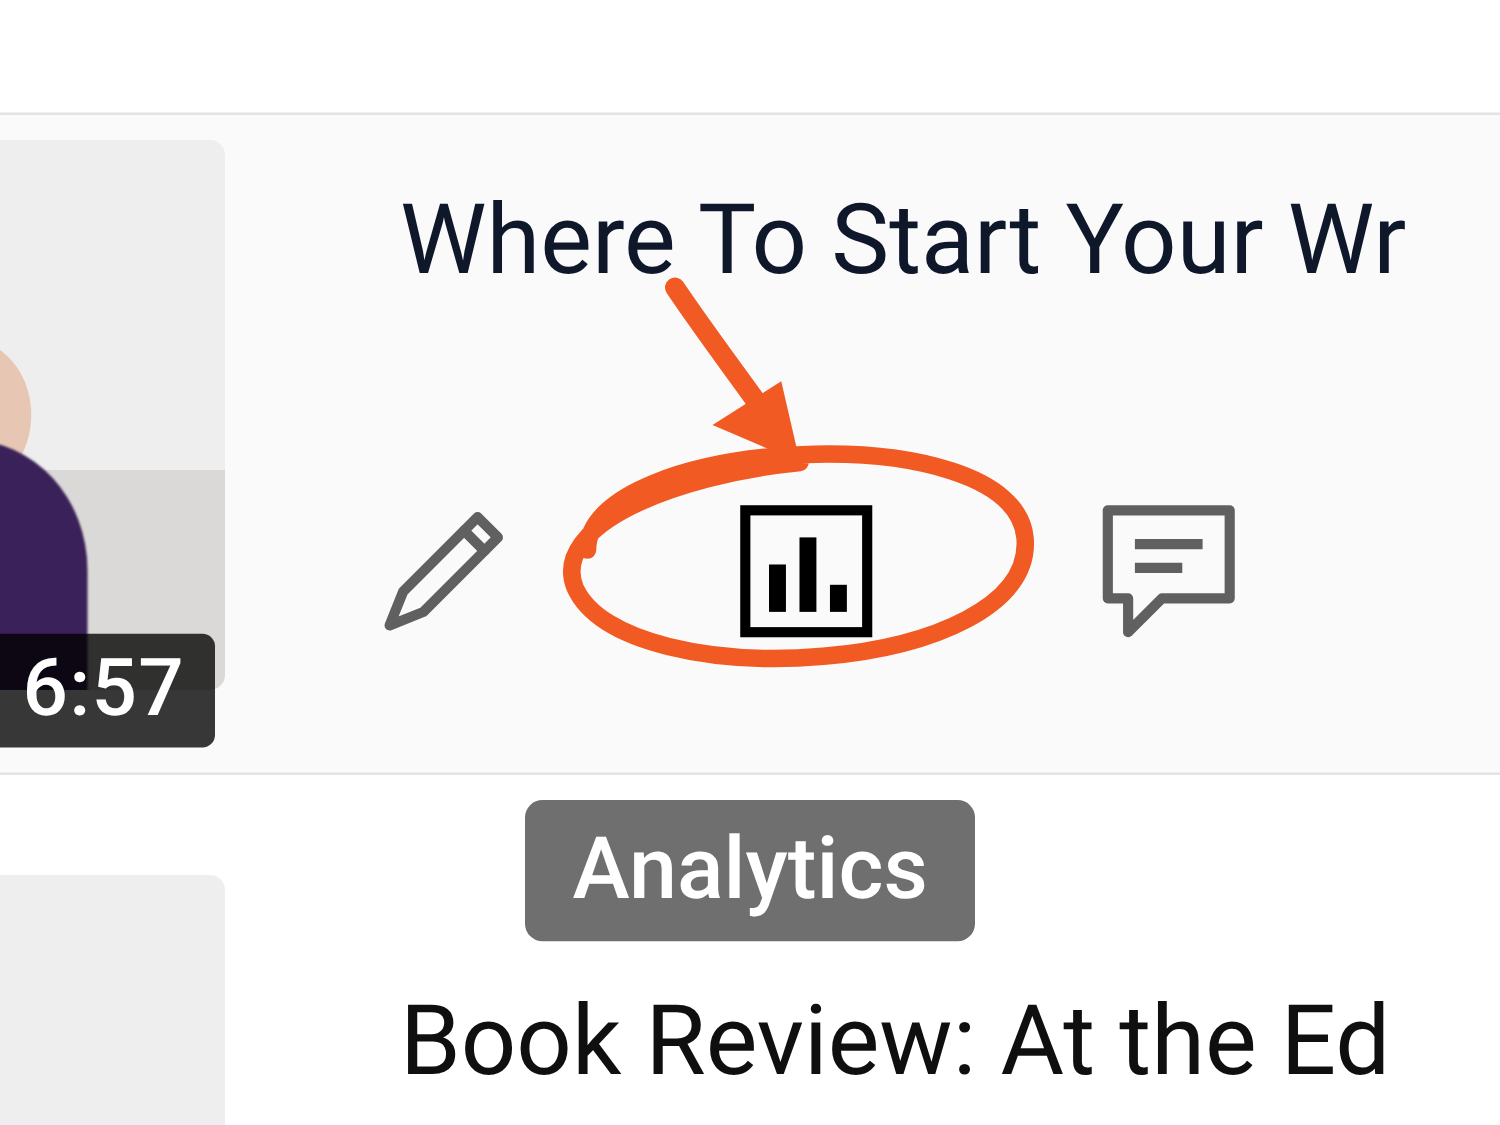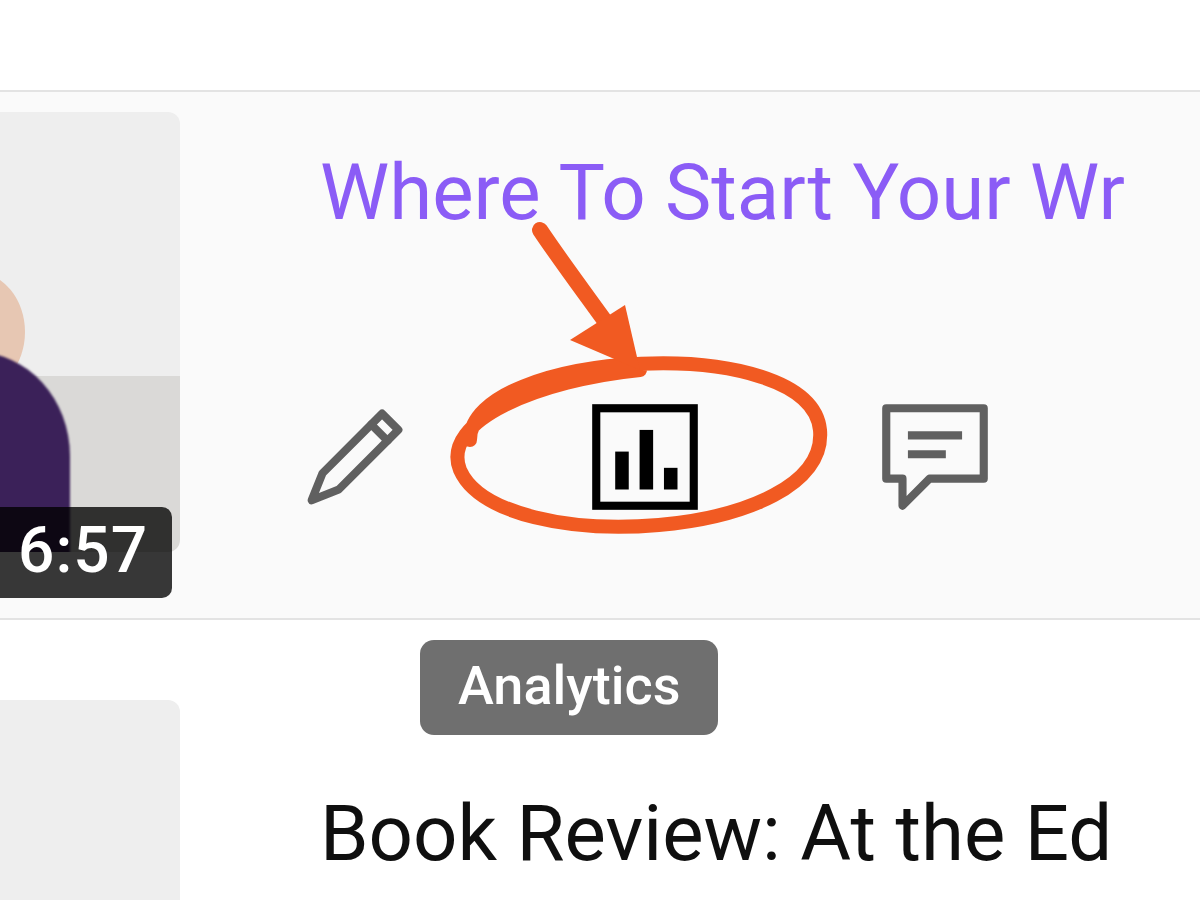--- a/index.html
+++ b/index.html
@@ -71,21 +71,21 @@
     letter-spacing: 1px;
   }
 
   .title {
     position: absolute;
     left: 320px;
     top: 55px;
     font-size: 78px;
     font-weight: 400;
     white-space: nowrap;
-    color: #8b5cf6;
+    color: #0f172a;
   }
 
   
   .actions {
     position: absolute;
     left: 290px;
     top: 300px;
     display: flex;
     align-items: center;
     gap: 160px;
@@ -103,21 +103,21 @@
   }
   .icon-btn svg { display:block; }
 
   
   .tooltip {
     position: absolute;
     left: 420px;
     top: 640px;
     background: #6f6f6f;
     color: #fff;
-    font-size: 54px;
+    font-size: 69px;
     font-weight: 500;
     padding: 14px 38px 18px;
     border-radius: 14px;
   }
 
   
   .row2 {
     position: absolute;
     left: 0;
     top: 700px;

